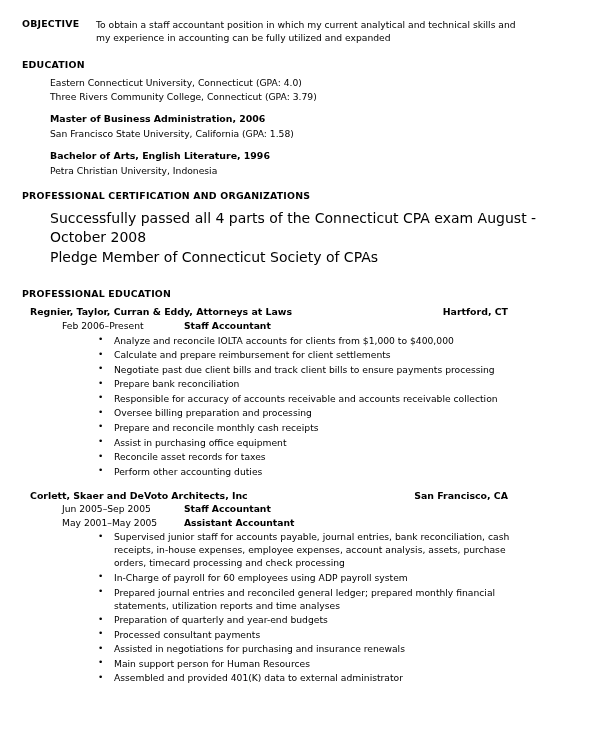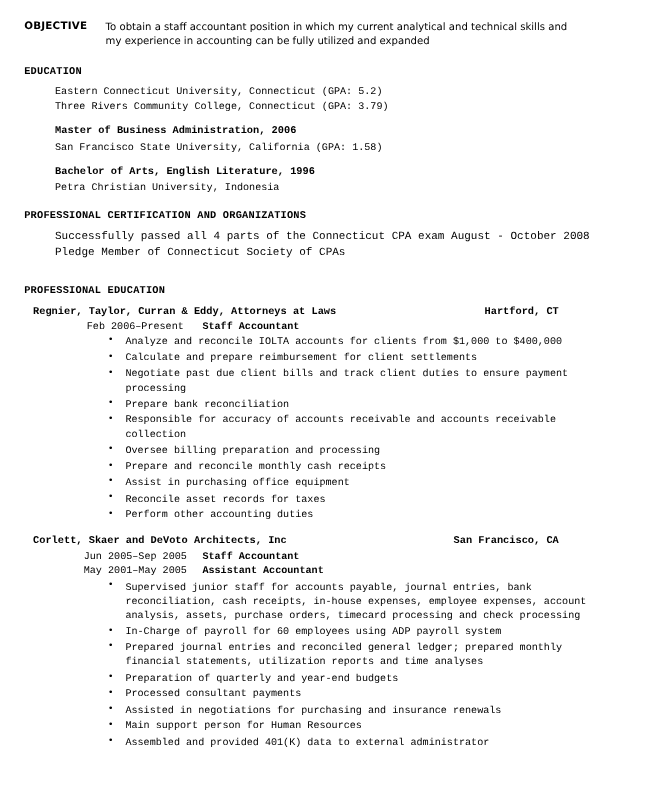--- a/index.html
+++ b/index.html
@@ -45,21 +45,20 @@
 
   
   .section-heading {
     font-weight: bold;
     font-size: 9.4px;
     letter-spacing: 0.2px;
     margin: 0 0 6px 0;
   }
   .section {
     margin-bottom: 13px;
-    font-family: Liberation Mono, monospace;
   }
   .indent {
     padding-left: 28px;
   }
 
   
   .edu-group {
     margin-bottom: 10px;
   }
   .edu-title {
@@ -67,21 +66,21 @@
     font-size: 9.4px;
     margin-bottom: 2px;
   }
   .edu-line {
     font-size: 9.2px;
     margin-bottom: 1px;
   }
 
   
   .cert-line {
-    font-size: 10px;
+    font-size: 14px;
     margin-bottom: 1px;
   }
   .job-header {
     display: flex;
     justify-content: flex-start;
     font-weight: bold;
     font-size: 9.4px;
     padding-left: 8px;
   }
   .job-company {
@@ -93,21 +92,20 @@
     font-weight: bold;
   }
   .job-role-line {
     font-size: 9.2px;
     padding-left: 40px;
     margin-top: 1px;
   }
   .job-dates {
     display: inline-block;
     width: 122px;
-    text-align: center;
   }
   .job-title {
     font-weight: bold;
   }
   ul.bullets {
     list-style: none;
     margin: 1px 0 0 0;
     padding: 0 0 0 76px;
   }
   ul.bullets li {
@@ -138,21 +136,21 @@
   <div class="objective-row">
     <div class="objective-label">OBJECTIVE</div>
     <div class="objective-text">To obtain a staff accountant position in which my current analytical and technical skills and my experience in accounting can be fully utilized and expanded</div>
   </div>
 
   <div class="section">
     <div class="section-heading">EDUCATION</div>
     <div class="indent">
 
       <div class="edu-group">
-        <div class="edu-line">Eastern Connecticut University, Connecticut (GPA: 5.2)</div>
+        <div class="edu-line">Eastern Connecticut University, Connecticut (GPA: 4.0)</div>
         <div class="edu-line">Three Rivers Community College, Connecticut (GPA: 3.79)</div>
       </div>
 
       <div class="edu-group">
         <div class="edu-title">Master of Business Administration, 2006</div>
         <div class="edu-line">San Francisco State University, California (GPA: 1.58)</div>
       </div>
 
       <div class="edu-group">
         <div class="edu-title">Bachelor of Arts, English Literature, 1996</div>
@@ -179,21 +177,21 @@
       <div class="job-header">
         <span class="job-company">Regnier, Taylor, Curran &amp; Eddy, Attorneys at Laws</span>
         <span class="job-location">Hartford, CT</span>
       </div>
       <div class="job-role-line">
         <span class="job-dates">Feb 2006–Present</span><span class="job-title">Staff Accountant</span>
       </div>
       <ul class="bullets">
         <li>Analyze and reconcile IOLTA accounts for clients from $1,000 to $400,000</li>
         <li>Calculate and prepare reimbursement for client settlements</li>
-        <li>Negotiate past due client bills and track client duties to ensure payment processing</li>
+        <li>Negotiate past due client bills and track client bills to ensure payments processing</li>
         <li>Prepare bank reconciliation</li>
         <li>Responsible for accuracy of accounts receivable and accounts receivable collection</li>
         <li>Oversee billing preparation and processing</li>
         <li>Prepare and reconcile monthly cash receipts</li>
         <li>Assist in purchasing office equipment</li>
         <li>Reconcile asset records for taxes</li>
         <li>Perform other accounting duties</li>
       </ul>
     </div>
 

